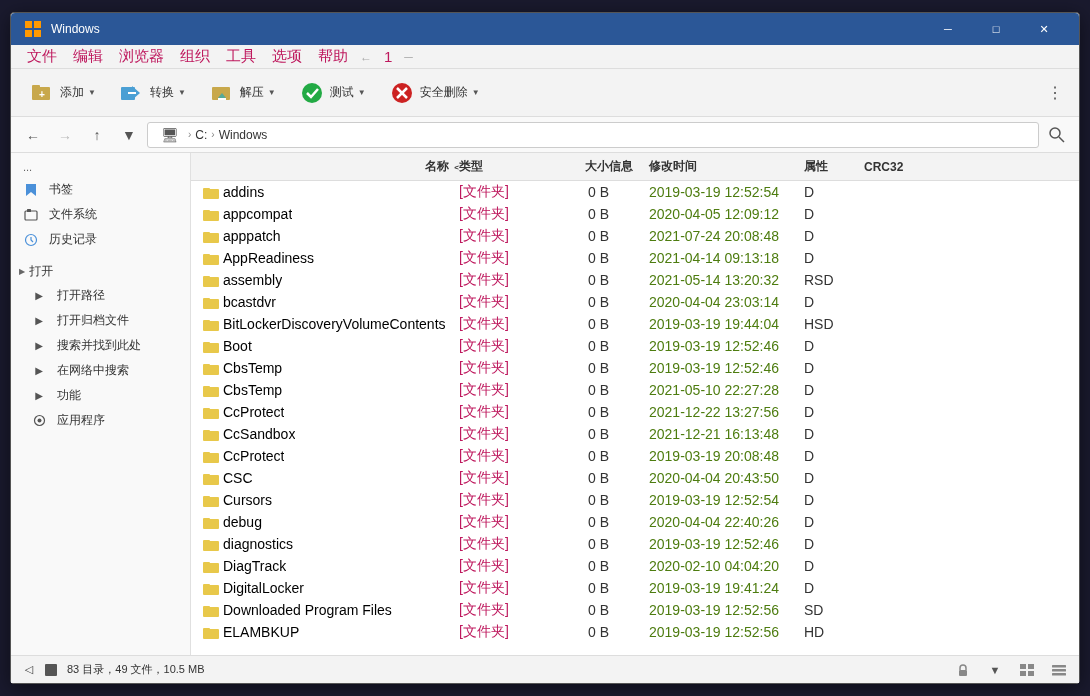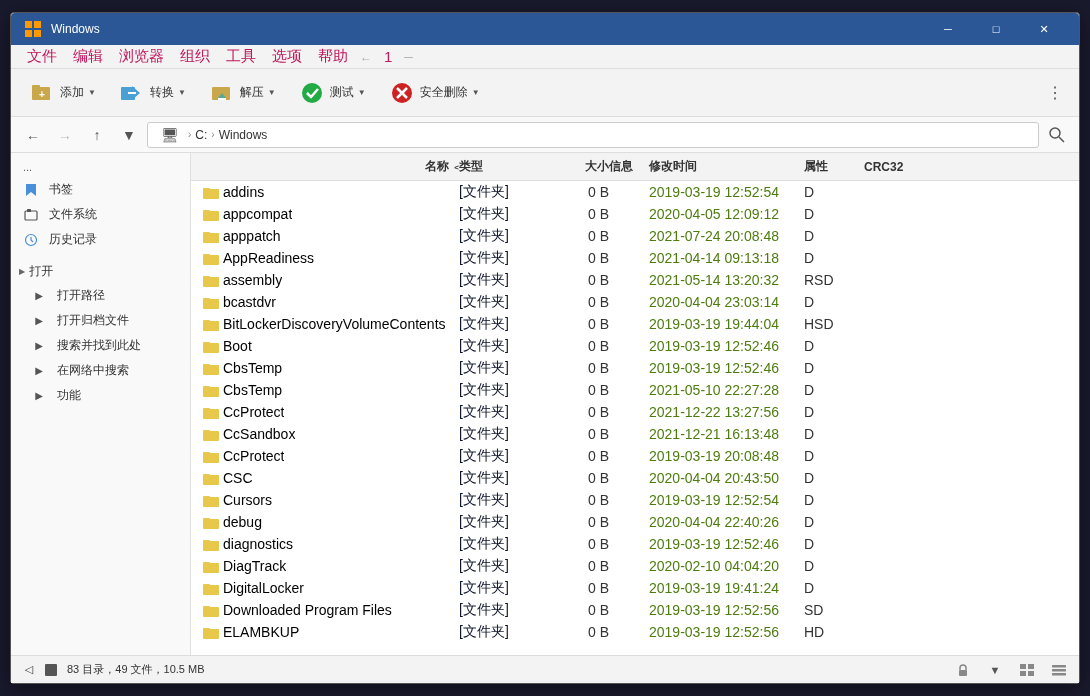--- a/index.html
+++ b/index.html
@@ -56,21 +56,21 @@
     .col-info { width: 40px; cursor: pointer; }
     .col-modified { width: 155px; cursor: pointer; }
     .col-attrs { width: 60px; cursor: pointer; }
     .col-crc32 { width: 60px; cursor: pointer; }
     .col-header-arrow { font-size: 8px; margin-left: 2px; }
     
     .file-list-body { flex: 1; overflow-y: auto; overflow-x: hidden; }
     .file-row { display: flex; align-items: center; height: 22px; font-size: 14px; padding: 0 8px; cursor: pointer; }
     .file-row .col-name { display: flex; align-items: center; gap: 4px; width: 260px; padding-left: 4px; overflow: hidden; white-space: nowrap; }
     .folder-icon { width: 16px; height: 16px; display: flex; align-items: center; justify-content: center; flex-shrink: 0; }
-    .file-row .col-type { width: 80px; color: #0f172a; }
+    .file-row .col-type { width: 80px; color: #be185d; }
     .file-row .col-size { width: 70px; text-align: right; color: #333; }
     .file-row .col-info { width: 40px; color: #333; }
     .file-row .col-modified { width: 155px; color: #4d7c0f; }
     .file-row .col-attrs { width: 60px; color: #333; }
     .file-row .col-crc32 { width: 60px; color: #333; }
     
     
     .status-bar { height: 28px; background: #f3f3f3; border-top: 1px solid #ddd; display: flex; align-items: center; padding: 0 8px; gap: 8px; font-size: 11px; color: #333; }
     .status-left { display: flex; align-items: center; gap: 4px; }
     .status-nav { width: 20px; height: 20px; display: flex; align-items: center; justify-content: center; cursor: pointer; }
@@ -265,20 +265,29 @@
           <span style="color:#555; font-size:10px;">▶</span>
         </div>
         <span>在网络中搜索</span>
       </div>
       <div class="sidebar-item" style="padding-left:20px;">
         <div class="si-icon">
           <span style="color:#555; font-size:10px;">▶</span>
         </div>
         <span>功能</span>
       </div>
+      <div class="sidebar-item" style="padding-left:20px;">
+        <div class="si-icon">
+          <svg width="13" height="13" viewBox="0 0 13 13">
+            <circle cx="6.5" cy="6.5" r="2" fill="#555"></circle>
+            <circle cx="6.5" cy="6.5" r="5" fill="none" stroke="#555" stroke-width="1.2"></circle>
+          </svg>
+        </div>
+        <span>应用程序</span>
+      </div>
     </div>
 
     <div class="file-list">
       <div class="file-list-header">
         <div class="col-name">
           <span>名称</span>
           <span class="col-header-arrow">&lt;</span>
         </div>
         <div class="col-type">类型</div>
         <div class="col-size">大小</div>

